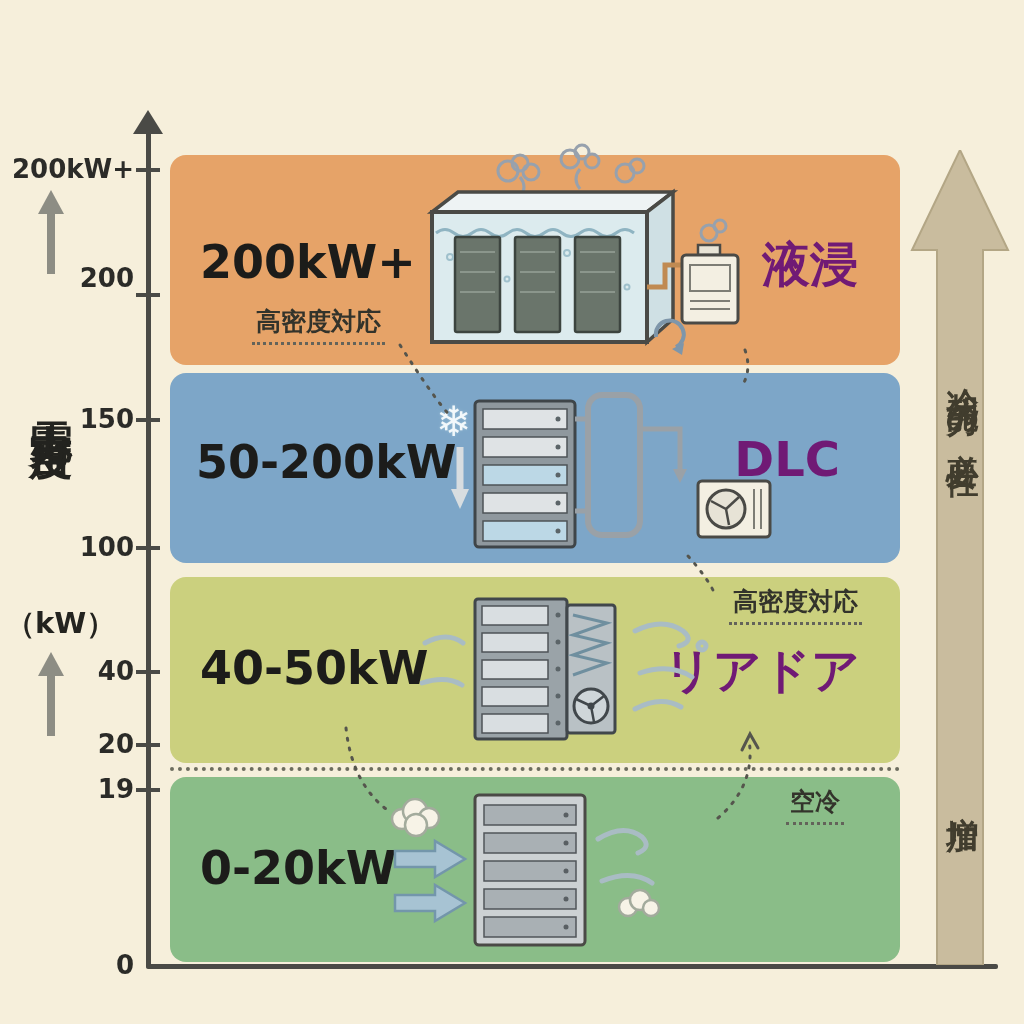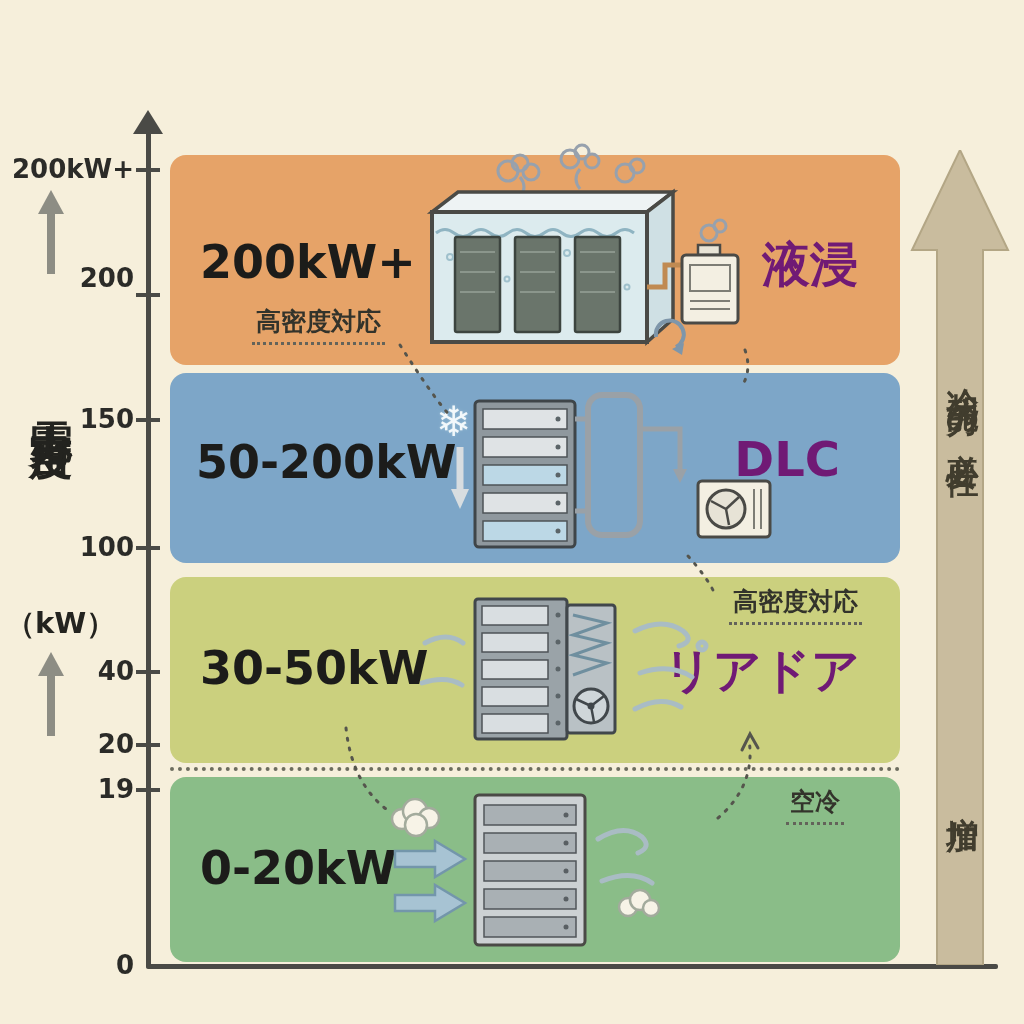--- a/index.html
+++ b/index.html
@@ -195,21 +195,21 @@
         <line x1="278" y1="120" x2="291" y2="108" stroke="#4a4a46" stroke-width="2.5"></line>
         <line x1="278" y1="120" x2="263" y2="112" stroke="#4a4a46" stroke-width="2.5"></line>
         <line x1="278" y1="120" x2="281" y2="136" stroke="#4a4a46" stroke-width="2.5"></line>
         <line x1="306" y1="100" x2="306" y2="140" stroke="#7d7d75" stroke-width="2"></line>
         <line x1="313" y1="100" x2="313" y2="140" stroke="#7d7d75" stroke-width="2"></line>
       </g>
     </svg>
   </div>
 
   <div class="band band-3" style="background-color: rgb(203, 208, 126);">
-    <div class="range-label" style="left:30px; top:64px;">30-50kW</div>
+    <div class="range-label" style="left:30px; top:64px;">40-50kW</div>
     <div class="method-label" style="right:40px; top:62px;">リアドア</div>
     <div class="annotation" style="right:38px; top:8px;">高密度対応</div>
 
     <svg class="illu" style="left:250px; top:14px;" width="440" height="158" viewBox="0 0 440 158">
 
       <g stroke="#a9bcc4" stroke-width="5" fill="none" stroke-linecap="round">
         <path d="M5 52 q 22 -12 38 0"></path>
         <path d="M2 92 q 24 -8 40 2"></path>
       </g>
 

